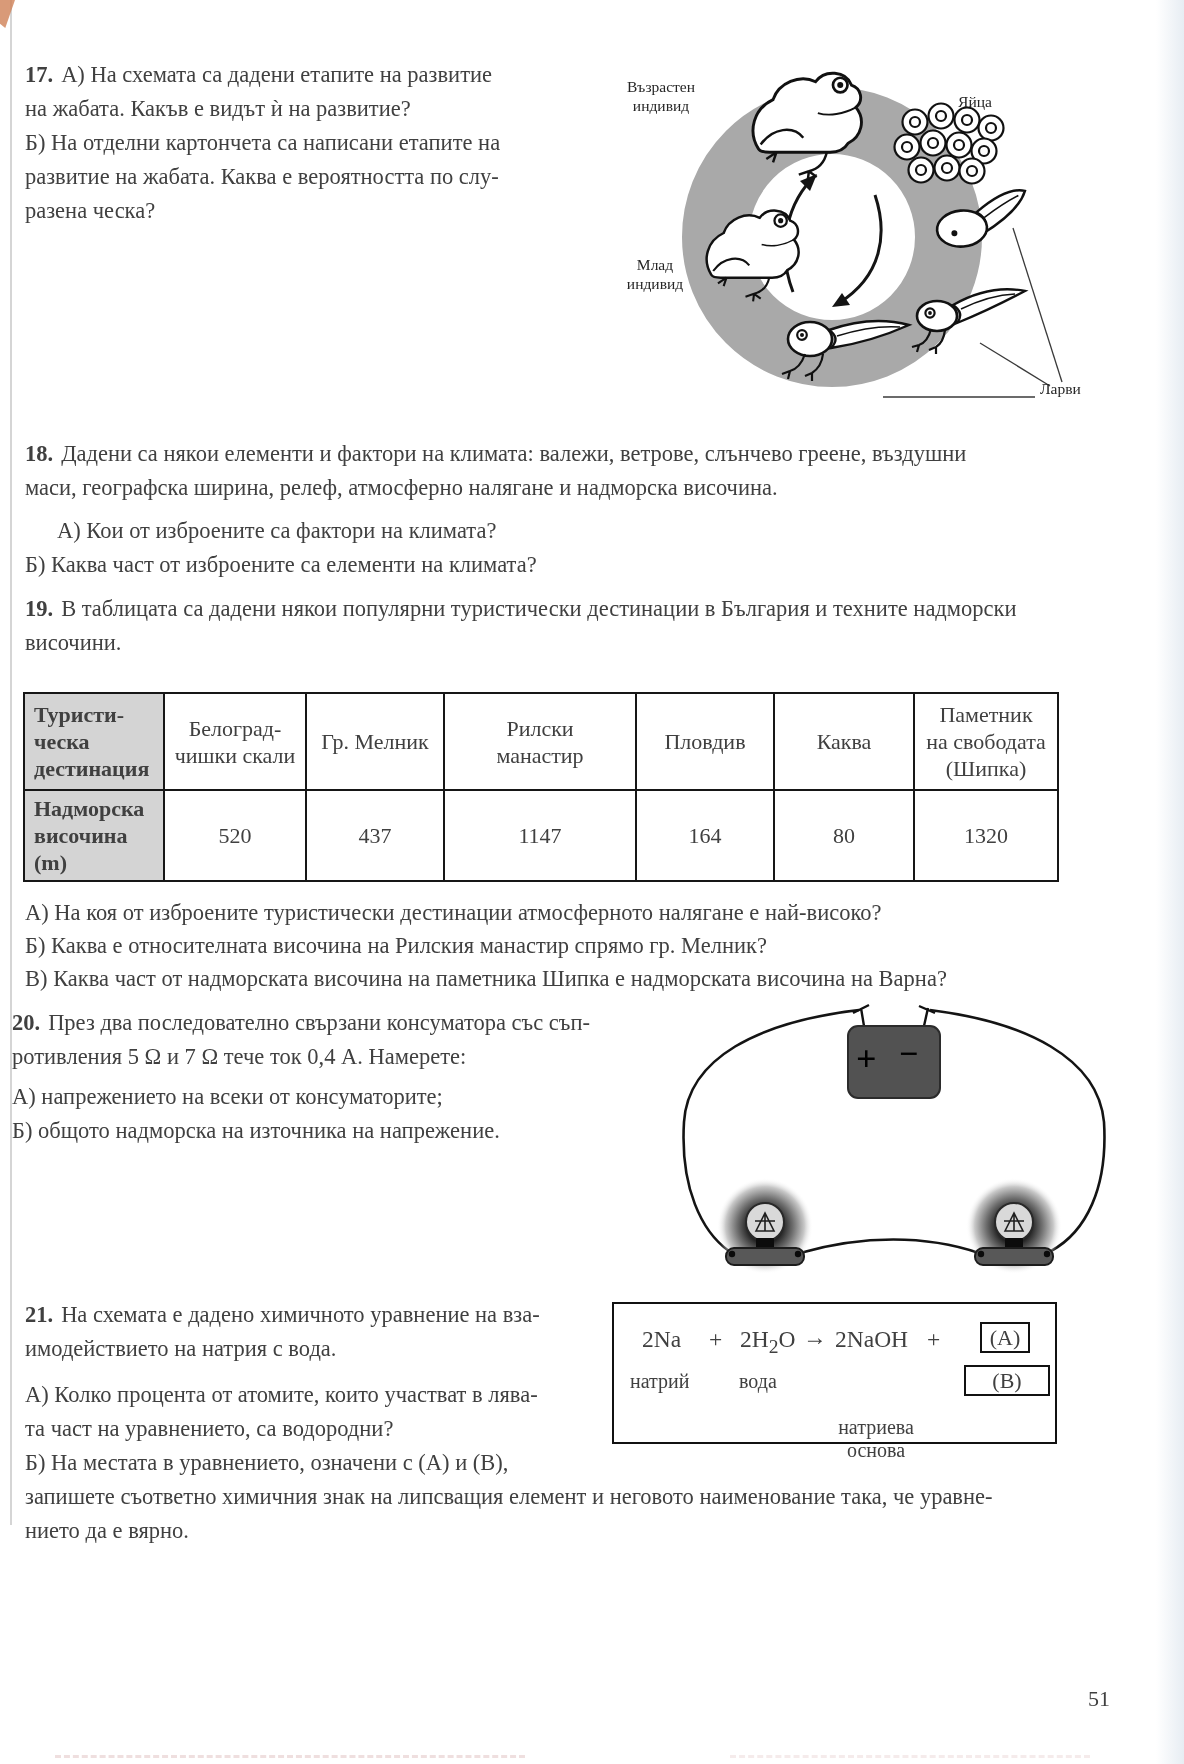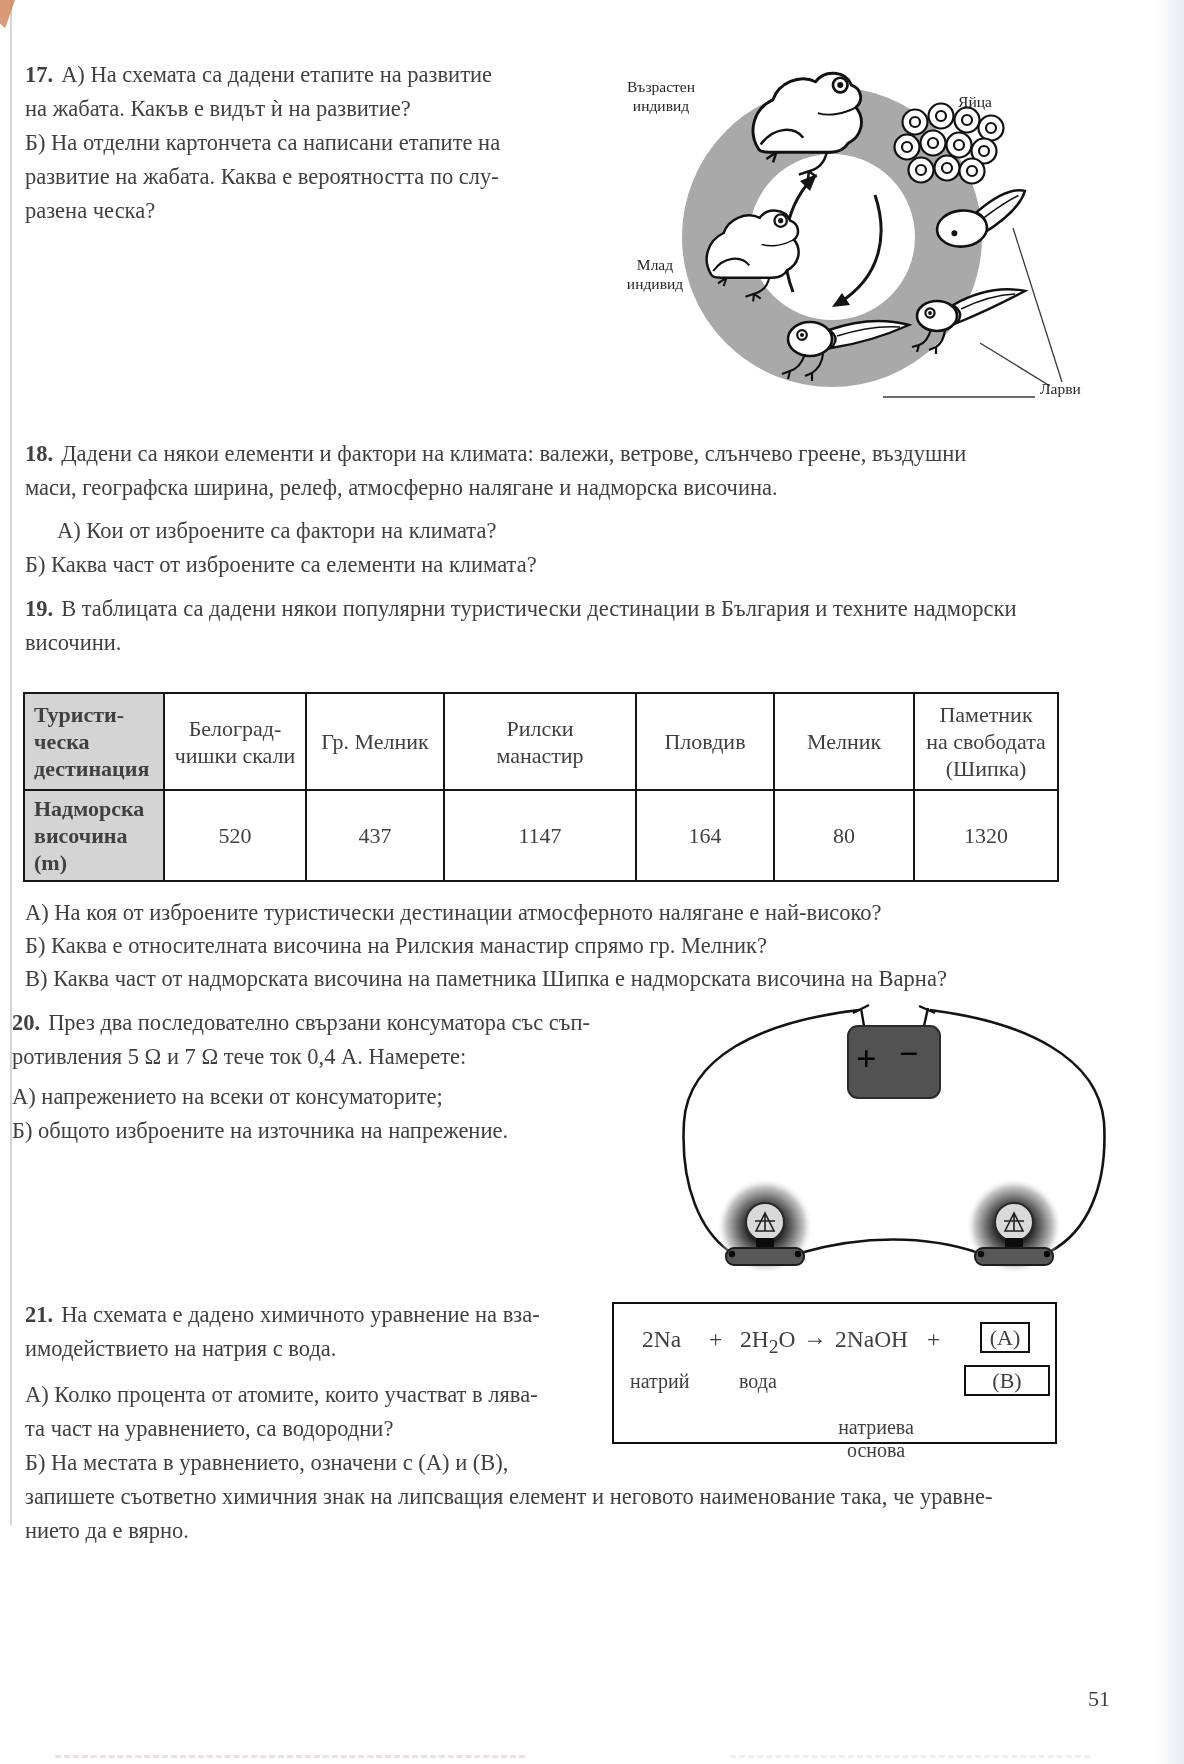--- a/index.html
+++ b/index.html
@@ -165,21 +165,21 @@
         <tr style="height:97px;">
       <td class="rowhead">Туристи-
 ческа
 дестинация</td>
       <td class="colhead">Белоград-
 чишки скали</td>
       <td class="colhead">Гр. Мелник</td>
       <td class="colhead">Рилски
 манастир</td>
       <td class="colhead">Пловдив</td>
-      <td class="colhead">Мелник</td>
+      <td class="colhead">Каква</td>
       <td class="colhead">Паметник
 на свободата
 (Шипка)</td>
     </tr>
     <tr style="height:87px;">
       <td class="rowhead">Надморска
 височина
 (m)</td>
       <td>520</td>
       <td>437</td>
@@ -194,21 +194,21 @@
   <div class="abs" style="left:25px; top:896px;">
     <div class="qtext" style="line-height:33px;">А) На коя от изброените туристически дестинации атмосферното налягане е най-високо?</div>
     <div class="qtext" style="line-height:33px;">Б) Каква е относителната височина на Рилския манастир спрямо гр. Мелник?</div>
     <div class="qtext" style="line-height:33px;">В) Каква част от надморската височина на паметника Шипка е надморската височина на Варна?</div>
   </div>
 
   <div class="abs" style="left:12px; top:1006px;">
     <div class="qtext"><b class="qnum">20.</b><span>През два последователно свързани консуматора със съп-</span></div>
     <div class="qtext">ротивления 5 Ω и 7 Ω тече ток 0,4 А. Намерете:</div>
     <div class="qtext" style="margin-top:6px;">А) напрежението на всеки от консуматорите;</div>
-    <div class="qtext">Б) общото изброените на източника на напрежение.</div>
+    <div class="qtext">Б) общото надморска на източника на напрежение.</div>
   </div>
 
   <svg class="abs" style="left:638px; top:992px;" width="548" height="290" viewBox="0 0 548 290">
     <defs>
       <radialGradient id="glow">
         <stop offset="0%" stop-color="#3c3c3c"></stop>
         <stop offset="32%" stop-color="#141414"></stop>
         <stop offset="58%" stop-color="#6e6e6e"></stop>
         <stop offset="82%" stop-color="#c8c8c8"></stop>
         <stop offset="100%" stop-color="#ffffff" stop-opacity="0"></stop>

